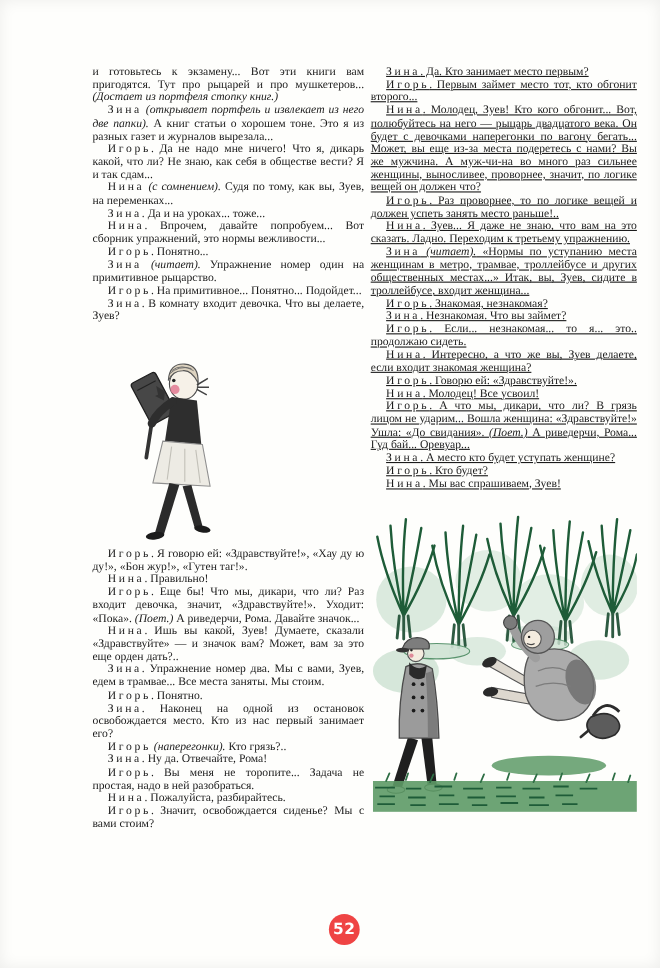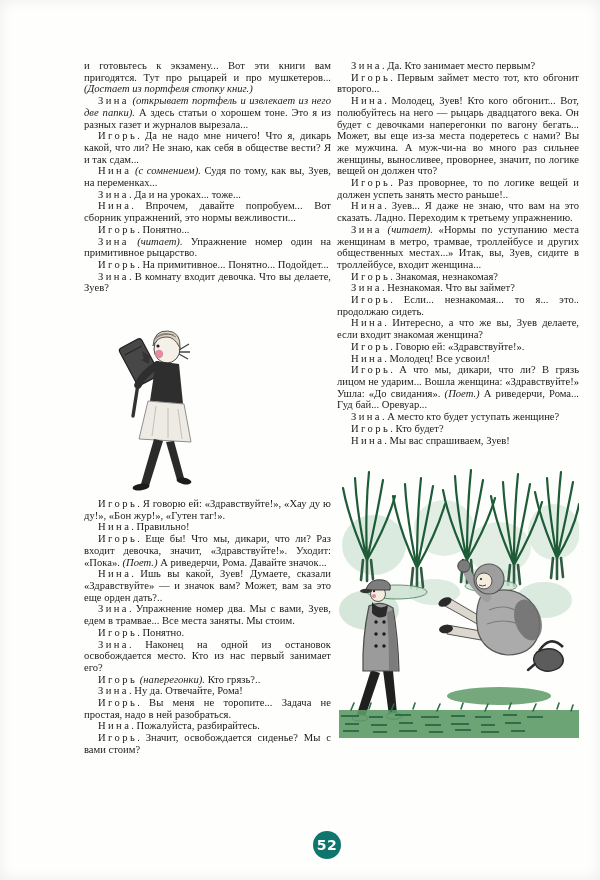--- a/index.html
+++ b/index.html
@@ -4,43 +4,43 @@
 <style>
   html,body{margin:0;padding:0;}
   body{width:600px;height:880px;background:#f3f3f1;}
   .page{
     position:relative;width:600px;height:880px;background:#fefefc;overflow:hidden;
     font-family:"Liberation Serif","DejaVu Serif",serif;color:#1b1b1b;
     box-shadow:inset 0 0 14px rgba(0,0,0,0.07);
   }
   .col{position:absolute;top:60px;font-size:10.6px;line-height:11.7px;text-align:justify;}
   #left-col{left:84px;width:247px;}
-  #right-col{left:337px;width:242px;}
+  #right-col{left:337px;width:242px;text-decoration:underline;}
   .para{margin:0;text-indent:14px;}
   .para.noindent{text-indent:0;}
   .speaker{letter-spacing:2.4px;}
   .dir{font-style:italic;}
   .illo{display:block;}
   #girl-illo{margin:10px 0 4px 6px;}
   #park-illo{margin:14px 0 0 2px;}
   #page-num{
-    position:absolute;left:313px;top:831px;width:28px;height:28px;border-radius:50%;
-    background:#0f766e;color:#ffffff;display:flex;align-items:center;justify-content:center;
+    position:absolute;left:299px;top:831px;width:28px;height:28px;border-radius:50%;
+    background:#ef4444;color:#ffffff;display:flex;align-items:center;justify-content:center;
     font:700 14px/1 "DejaVu Sans","Liberation Sans",sans-serif;letter-spacing:0.5px;
   }
 </style>
 </head>
 <body>
 
 <div class="page">
 
   <div class="col" id="left-col">
     <div id="left-top">
         <p class="para noindent"><span>и готовьтесь к экзамену... Вот эти книги вам пригодятся. Тут про рыцарей и про мушкетеров... </span><span class="dir">(Достает из портфеля стопку книг.)</span></p>
-        <p class="para"><span class="speaker">Зина</span><span class="dir"> (открывает портфель и извлекает из него две папки).</span><span> А здесь статьи о хорошем тоне. Это я из разных газет и журналов вырезала...</span></p>
+        <p class="para"><span class="speaker">Зина</span><span class="dir"> (открывает портфель и извлекает из него две папки).</span><span> А книг статьи о хорошем тоне. Это я из разных газет и журналов вырезала...</span></p>
         <p class="para"><span class="speaker">Игорь</span><span>. Да не надо мне ничего! Что я, дикарь какой, что ли? Не знаю, как себя в обществе вести? Я и так сдам...</span></p>
         <p class="para"><span class="speaker">Нина</span><span class="dir"> (с сомнением).</span><span> Судя по тому, как вы, Зуев, на переменках...</span></p>
         <p class="para"><span class="speaker">Зина</span><span>. Да и на уроках... тоже...</span></p>
         <p class="para"><span class="speaker">Нина</span><span>. Впрочем, давайте попробуем... Вот сборник упражнений, это нормы вежливости...</span></p>
         <p class="para"><span class="speaker">Игорь</span><span>. Понятно...</span></p>
         <p class="para"><span class="speaker">Зина</span><span class="dir"> (читает).</span><span> Упражнение номер один на примитивное рыцарство.</span></p>
         <p class="para"><span class="speaker">Игорь</span><span>. На примитивное... Понятно... Подойдет...</span></p>
         <p class="para"><span class="speaker">Зина</span><span>. В комнату входит девочка. Что вы делаете, Зуев?</span></p>
       </div>
 

